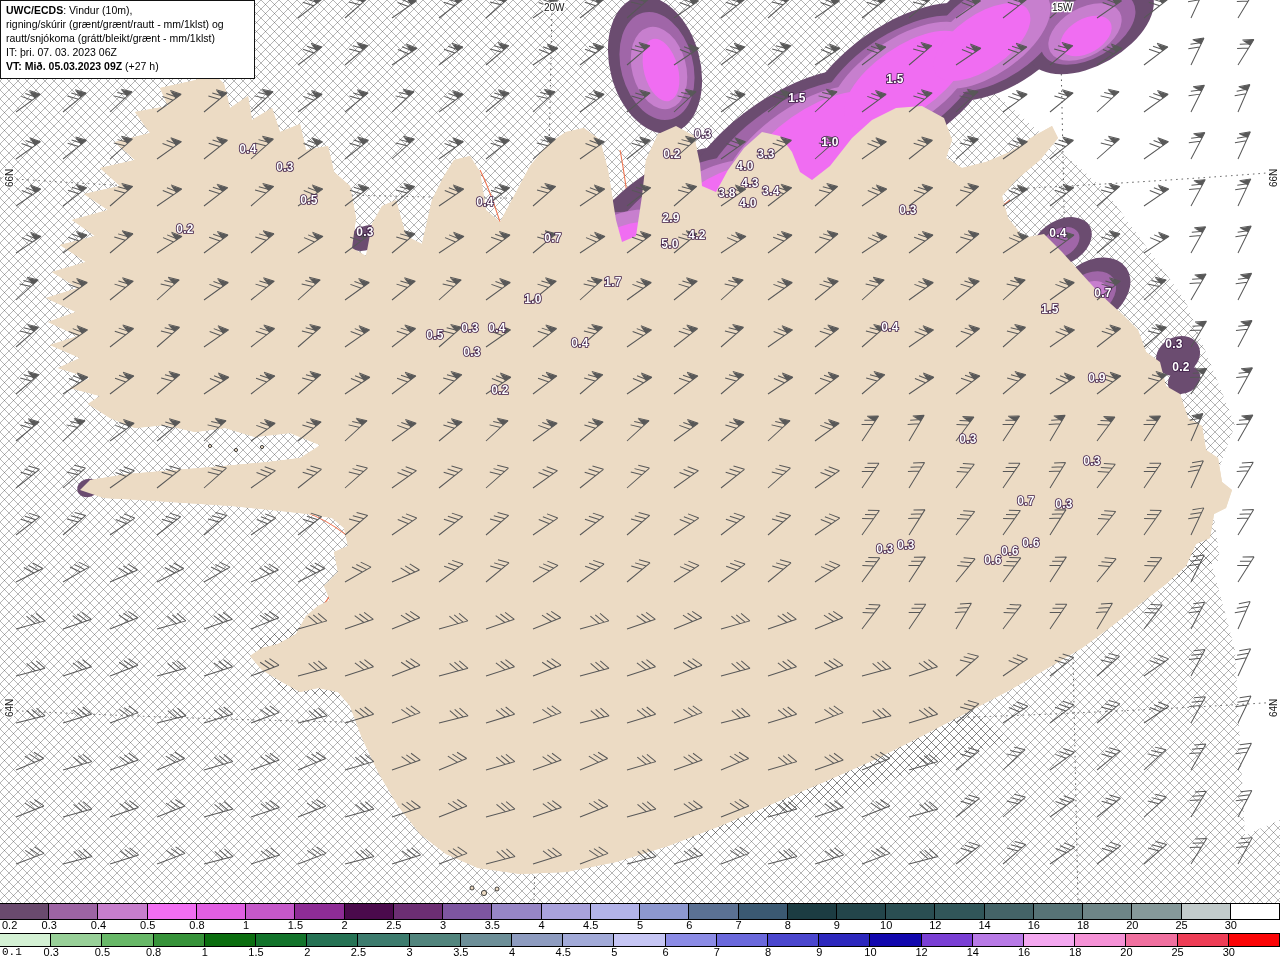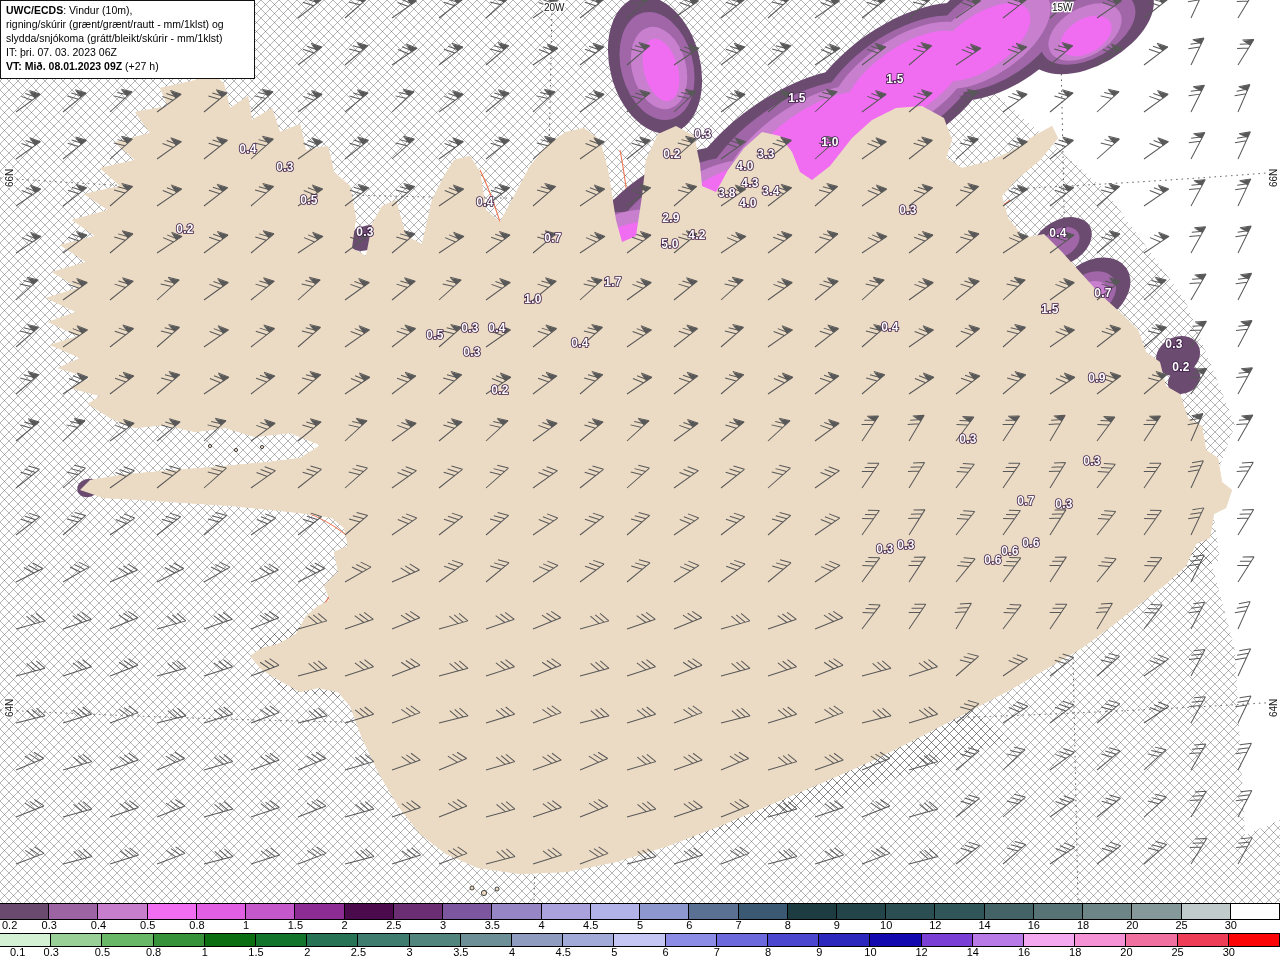--- a/index.html
+++ b/index.html
@@ -2043,23 +2043,23 @@
         <text x="906" y="549" class="mv" text-anchor="middle">0.3</text>
         <text x="993" y="564" class="mv" text-anchor="middle">0.6</text>
         <text x="1010" y="555" class="mv" text-anchor="middle">0.6</text>
         <text x="1031" y="547" class="mv" text-anchor="middle">0.6</text>
       </g>
 </svg>
 
 <div id="legendbox">
       <div><span class="b">UWC/ECDS</span>: Vindur (10m),</div>
       <div>rigning/skúrir (grænt/grænt/rautt - mm/1klst) og</div>
-      <div>slydda/snjókoma (grátt/bleikt/skúrir - mm/1klst)</div>
+      <div>rautt/snjókoma (grátt/bleikt/grænt - mm/1klst)</div>
       <div>IT: þri. 07. 03. 2023 06Z</div>
-      <div><span class="b">VT: Mið. 08.01.2023 09Z</span> (+27 h)</div>
+      <div><span class="b">VT: Mið. 05.03.2023 09Z</span> (+27 h)</div>
     </div>
 
 <div id="scale1" class="scalebar">
       <div class="cell" style="background: rgb(106, 74, 110);"></div>
       <div class="cell" style="background: rgb(157, 100, 164);"></div>
       <div class="cell" style="background: rgb(199, 126, 205);"></div>
       <div class="cell" style="background: rgb(241, 110, 243);"></div>
       <div class="cell" style="background: rgb(225, 95, 227);"></div>
       <div class="cell" style="background: rgb(197, 88, 202);"></div>
       <div class="cell" style="background: rgb(142, 44, 150);"></div>
@@ -2132,21 +2132,21 @@
       <div class="cell" style="background: rgb(18, 8, 174);"></div>
       <div class="cell" style="background: rgb(122, 63, 212);"></div>
       <div class="cell" style="background: rgb(184, 122, 230);"></div>
       <div class="cell" style="background: rgb(244, 168, 240);"></div>
       <div class="cell" style="background: rgb(245, 146, 214);"></div>
       <div class="cell" style="background: rgb(240, 112, 159);"></div>
       <div class="cell" style="background: rgb(238, 61, 86);"></div>
       <div class="cell" style="background: rgb(251, 5, 7);"></div>
     </div>
 <div id="slabels2" class="scalelabels">
-      <span class="first" style="left: 10px;">0.1</span>
+      <span class="first" style="left: 2px; font-family: Liberation Mono, monospace;">0.1</span>
       <span style="left: 51.2px;">0.3</span>
       <span style="left: 102.4px;">0.5</span>
       <span style="left: 153.6px;">0.8</span>
       <span style="left: 204.8px;">1</span>
       <span style="left: 256px;">1.5</span>
       <span style="left: 307.2px;">2</span>
       <span style="left: 358.4px;">2.5</span>
       <span style="left: 409.6px;">3</span>
       <span style="left: 460.8px;">3.5</span>
       <span style="left: 512px;">4</span>

